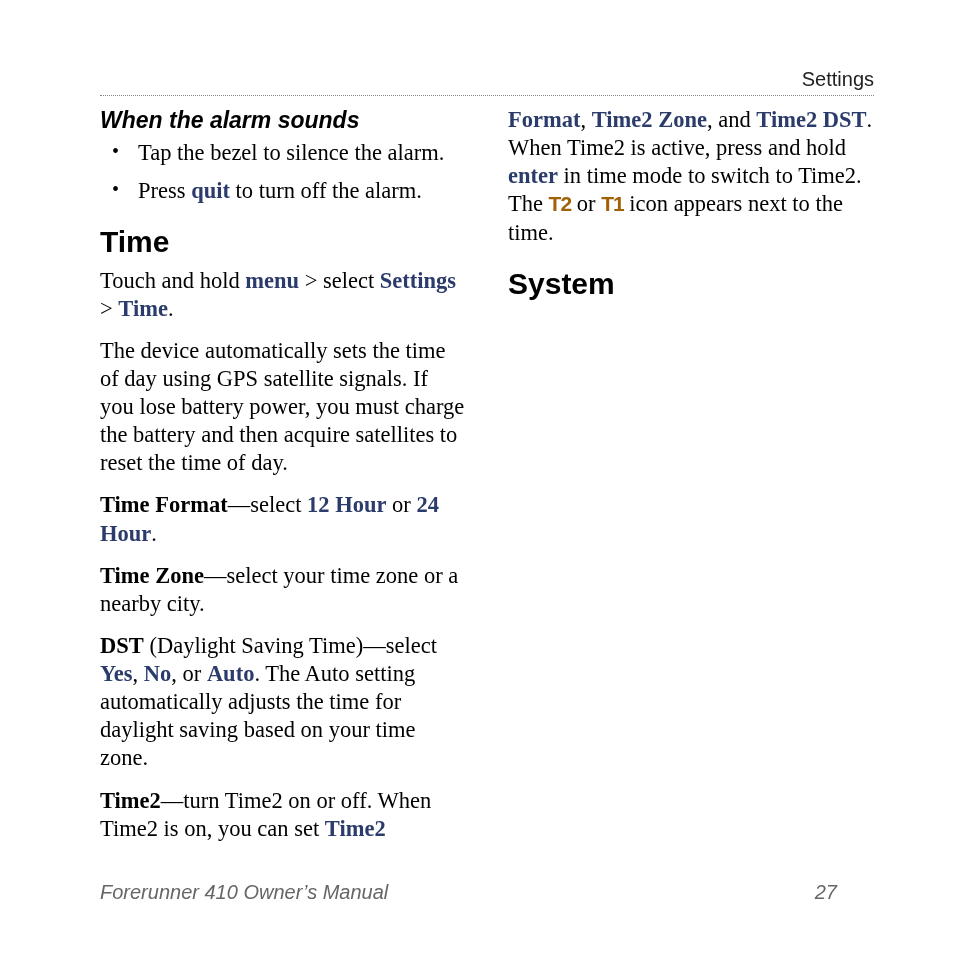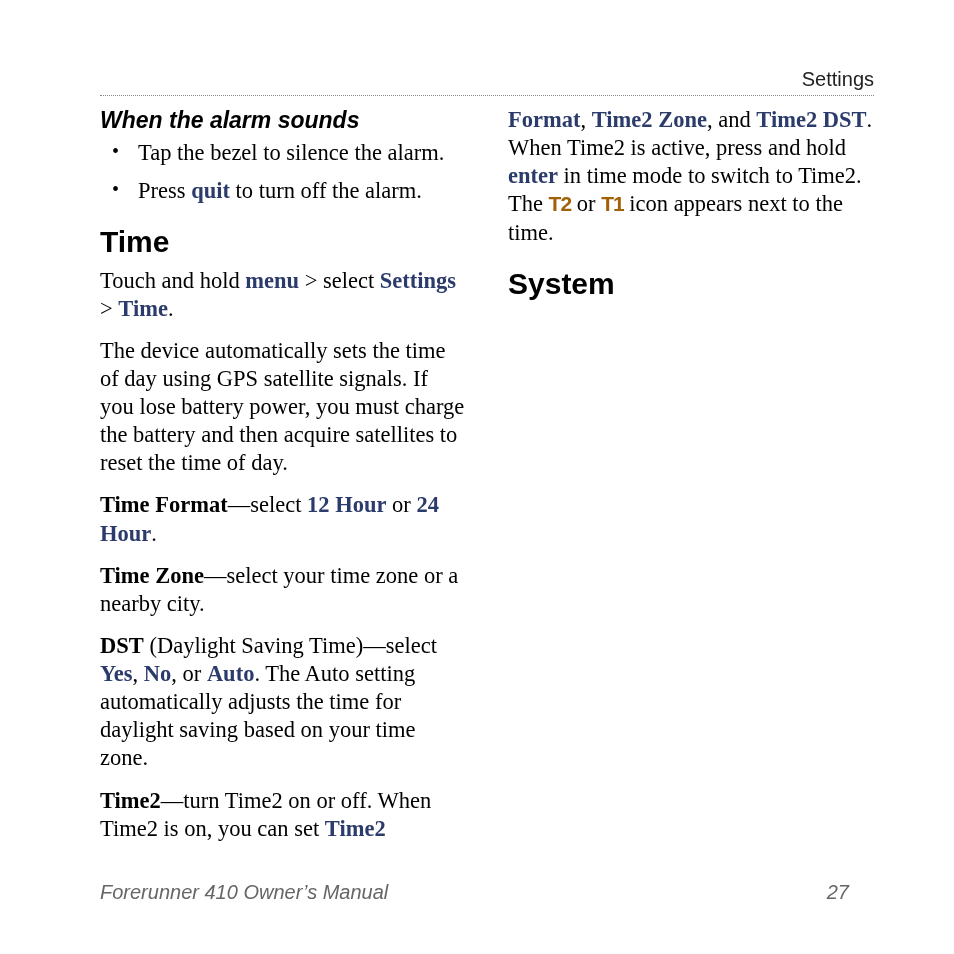--- a/index.html
+++ b/index.html
@@ -79,21 +79,21 @@
     font-family: Arial, Helvetica, sans-serif;
     font-weight: bold;
     font-size: 21px;
     letter-spacing: -1px;
     display: inline-block;
     color: #a16207;
   }
   .footer {
     position: absolute;
     left: 100px;
-    right: 105px;
+    right: 117px;
     bottom: 50px;
     font-family: Arial, Helvetica, sans-serif;
     font-style: italic;
     font-size: 20px;
     color: #666;
   }
   .footer .pnum {
     float: right;
     font-style: italic;
     margin-left: 36px;

